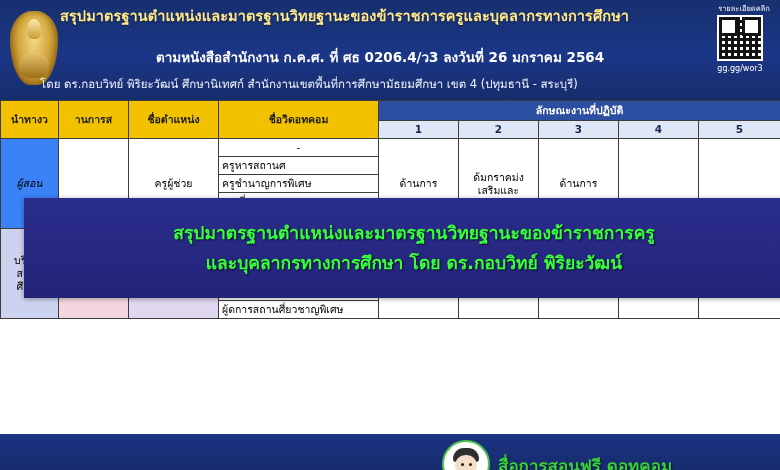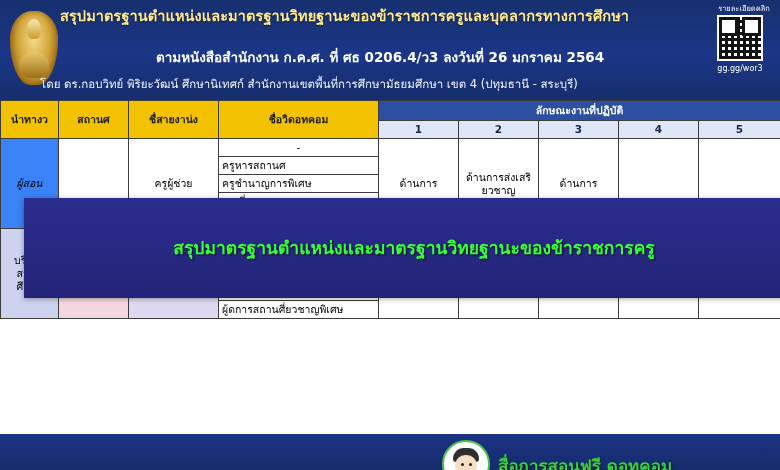--- a/index.html
+++ b/index.html
@@ -200,40 +200,40 @@
         <col style="width:160px">
       <col style="width:80px">
         <col style="width:80px">
         <col style="width:80px">
         <col style="width:80px">
         <col style="width:82px">
     </colgroup>
     <tbody>
         <tr>
       <th class="hdr" rowspan="2">นำทางว</th>
-      <th class="hdr" rowspan="2">สถานศ</th>
-      <th class="hdr" rowspan="2">ชื่สายงาน่ง</th>
+      <th class="hdr" rowspan="2">านการส</th>
+      <th class="hdr" rowspan="2">ชื่อตำแหน่ง</th>
       <th class="hdr" rowspan="2">ชื่อวิดอทคอม</th>
       <th class="hdr-blue" colspan="5">ลักษณะงานที่ปฏิบัติ</th>
     </tr>
     <tr>
       <th class="num">1</th>
       <th class="num">2</th>
       <th class="num">3</th>
       <th class="num">4</th>
       <th class="num">5</th>
     </tr>
 
     <tr>
       <td class="c cell-pinkish" rowspan="5">ผู้สอน</td>
       <td class="c cell-white" rowspan="5"></td>
       <td class="c cell-white" rowspan="5">ครูผู้ช่วย</td>
       <td class="c cell-white">-</td>
       <td class="c cell-white" rowspan="5">ด้านการ</td>
-      <td class="c cell-white" rowspan="5">ด้านการส่งเสริยวชาญ</td>
+      <td class="c cell-white" rowspan="5">ด้มกราคม่งเสริมและ</td>
       <td class="c cell-white" rowspan="5">ด้านการ</td>
       <td class="c cell-white" rowspan="5"></td>
       <td class="c cell-white" rowspan="5"></td>
     </tr>
     <tr>
       <td class="l cell-white">ครูหารสถานศ</td>
     </tr>
     <tr>
       <td class="l cell-white">ครูชำนาญการพิเศษ</td>
     </tr>
@@ -266,20 +266,21 @@
     </tr>
     <tr>
       <td class="l cell-white">ผู้ดการสถานศี่ยวชาญพิเศษ</td>
     </tr>
   </tbody>
     </table>
 </div>
 
 <div class="overlay">
   <div class="ov-line">สรุปมาตรฐานตำแหน่งและมาตรฐานวิทยฐานะของข้าราชการครู</div>
+  <div class="ov-line">และบุคลากรทางการศึกษา โดย ดร.กอบวิทย์ พิริยะวัฒน์</div>
 </div>
 
 <div class="footer">
   <div class="footer-badge">
     <div class="face">
       <div class="face-hair"></div>
       <div class="face-skin"></div>
       <div class="face-eye l"></div>
       <div class="face-eye r"></div>
       <div class="face-body"></div>

